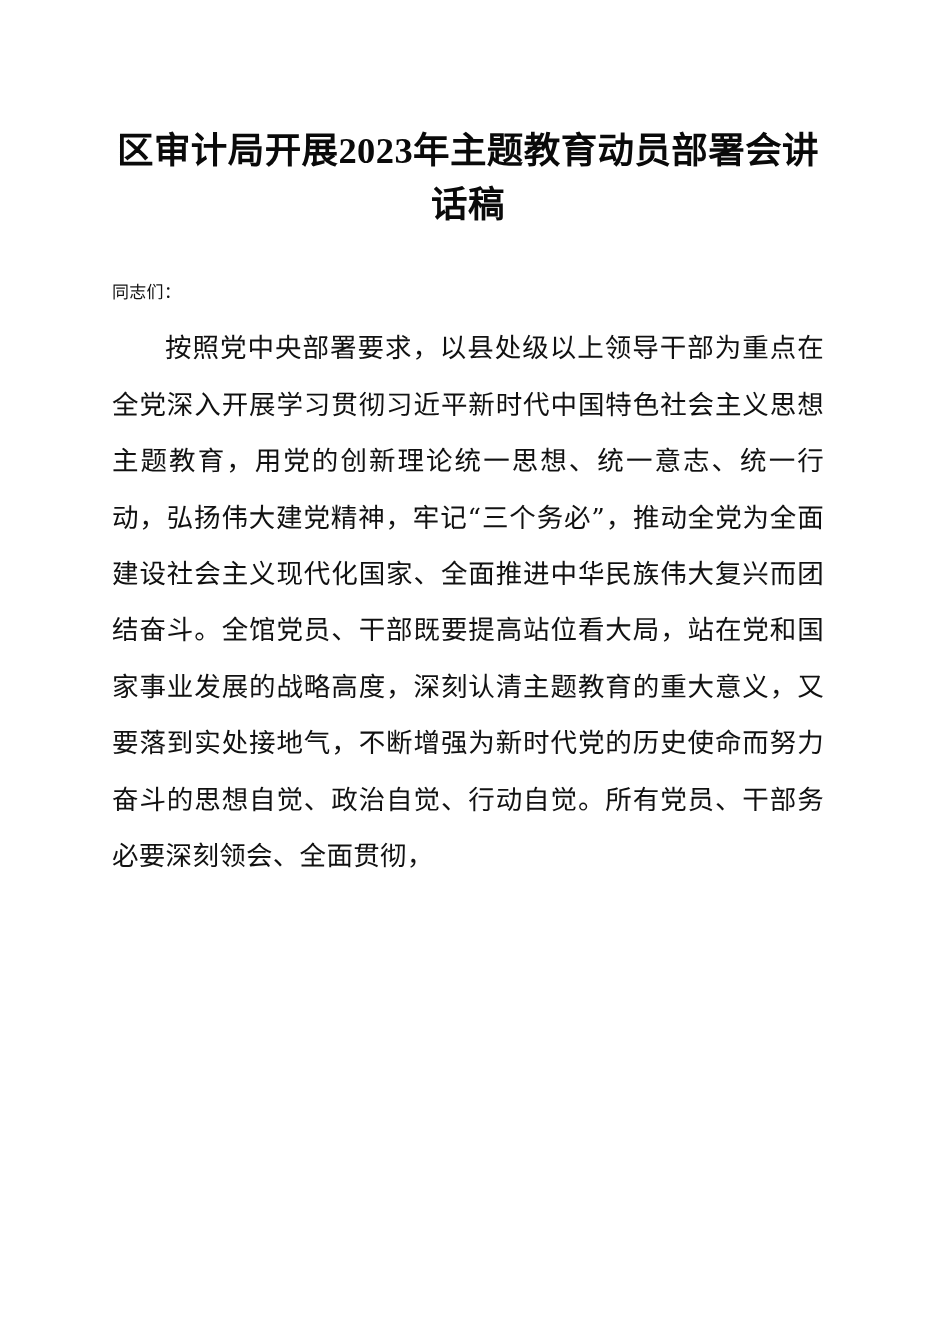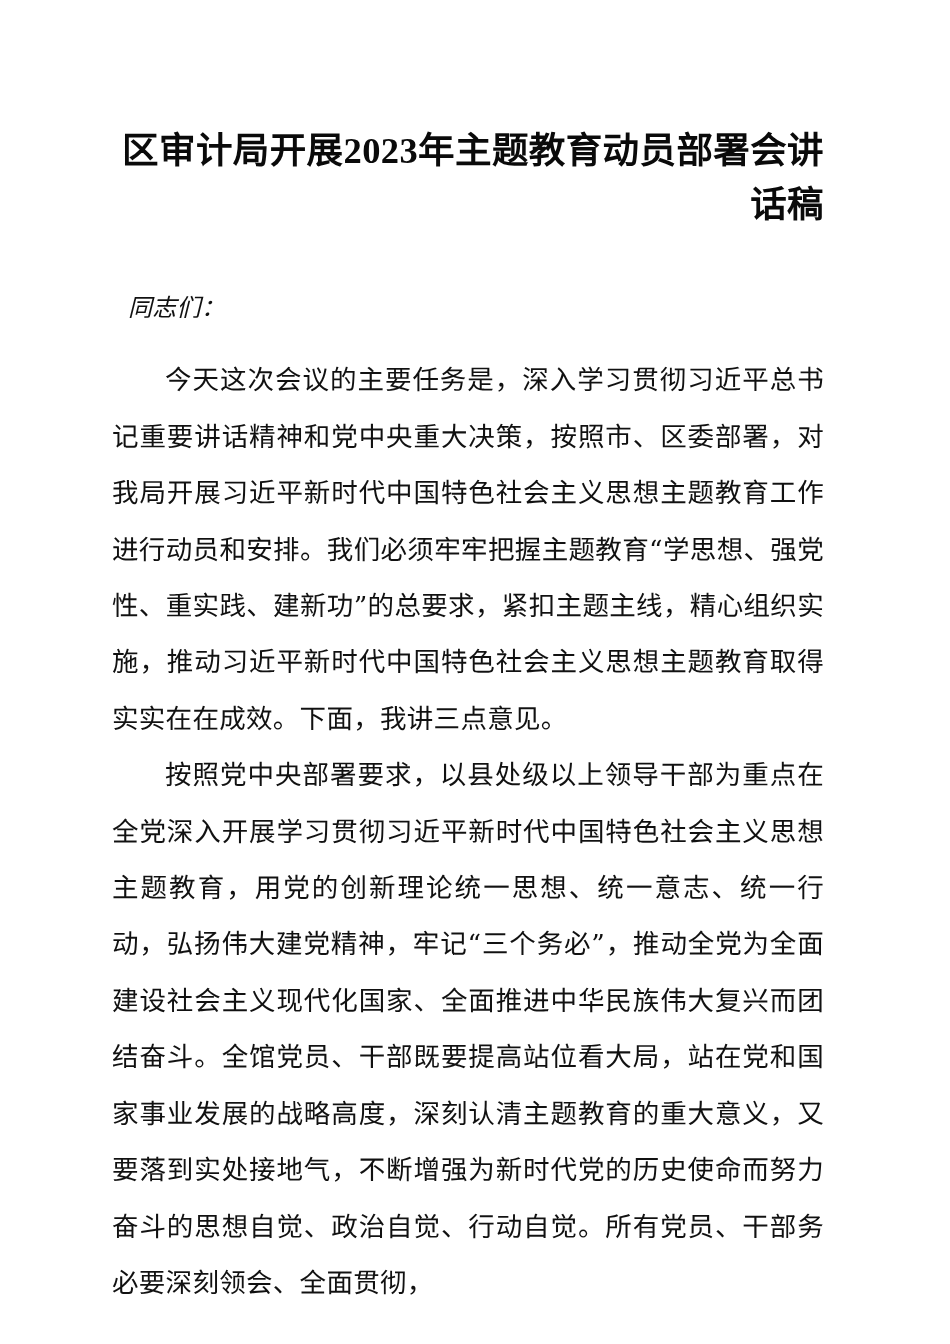--- a/index.html
+++ b/index.html
@@ -34,21 +34,21 @@
   }
 
   
   .doc-title {
     margin: 0;
     padding: 0;
     font-family: "Liberation Serif", "DejaVu Serif", serif;
     font-weight: bold;
     font-size: 36.5px;
     line-height: 54px;
-    text-align: right;
+    text-align: center;
     letter-spacing: 0.4px;
     color: #0a0a0a;
     padding-top: 124px;
     word-break: break-all;
   }
 
   
   .para {
     margin: 0;
     padding: 0;
@@ -62,29 +62,28 @@
     word-break: break-all;
     font-weight: 350;
   }
 
   .para.indent {
     text-indent: 2em;
   }
 
   
   .salutation {
-    margin: 16px;
+    margin: 0;
     padding: 0;
     font-family: "DejaVu Serif", "Liberation Serif", serif;
-    font-size: 24px;
+    font-size: 17px;
     line-height: 56.4px;
     letter-spacing: 0.3px;
     text-indent: 0;
     color: #111111;
-    font-style: italic;
   }
 
   
   .section-heading {
     margin: 0;
     padding: 0;
     font-family: "Liberation Sans", "DejaVu Sans", sans-serif;
     font-weight: bold;
     font-size: 26.5px;
     line-height: 56.4px;
@@ -104,19 +103,18 @@
 
 <div class="page">
   <div class="content">
 
     <h1 class="doc-title">区审计局开展2023年主题教育动员部署会讲话稿</h1>
 
     <div class="gap-after-title"></div>
 
     <p class="salutation">同志们：</p>
 
-    <p class="para indent">今天这次会议的主要任务是，深入学习贯彻习近平总书记重要讲话精神和党中央重大决策，按照市、区委部署，对我局开展习近平新时代中国特色社会主义思想主题教育工作进行动员和安排。我们必须牢牢把握主题教育“学思想、强党性、重实践、建新功”的总要求，紧扣主题主线，精心组织实施，推动习近平新时代中国特色社会主义思想主题教育取得实实在在成效。下面，我讲三点意见。</p>
 
 
     <p class="para indent">按照党中央部署要求，以县处级以上领导干部为重点在全党深入开展学习贯彻习近平新时代中国特色社会主义思想主题教育，用党的创新理论统一思想、统一意志、统一行动，弘扬伟大建党精神，牢记“三个务必”，推动全党为全面建设社会主义现代化国家、全面推进中华民族伟大复兴而团结奋斗。全馆党员、干部既要提高站位看大局，站在党和国家事业发展的战略高度，深刻认清主题教育的重大意义，又要落到实处接地气，不断增强为新时代党的历史使命而努力奋斗的思想自觉、政治自觉、行动自觉。所有党员、干部务必要深刻领会、全面贯彻，</p>
 
   </div>
 </div>
 
 </body></html>

